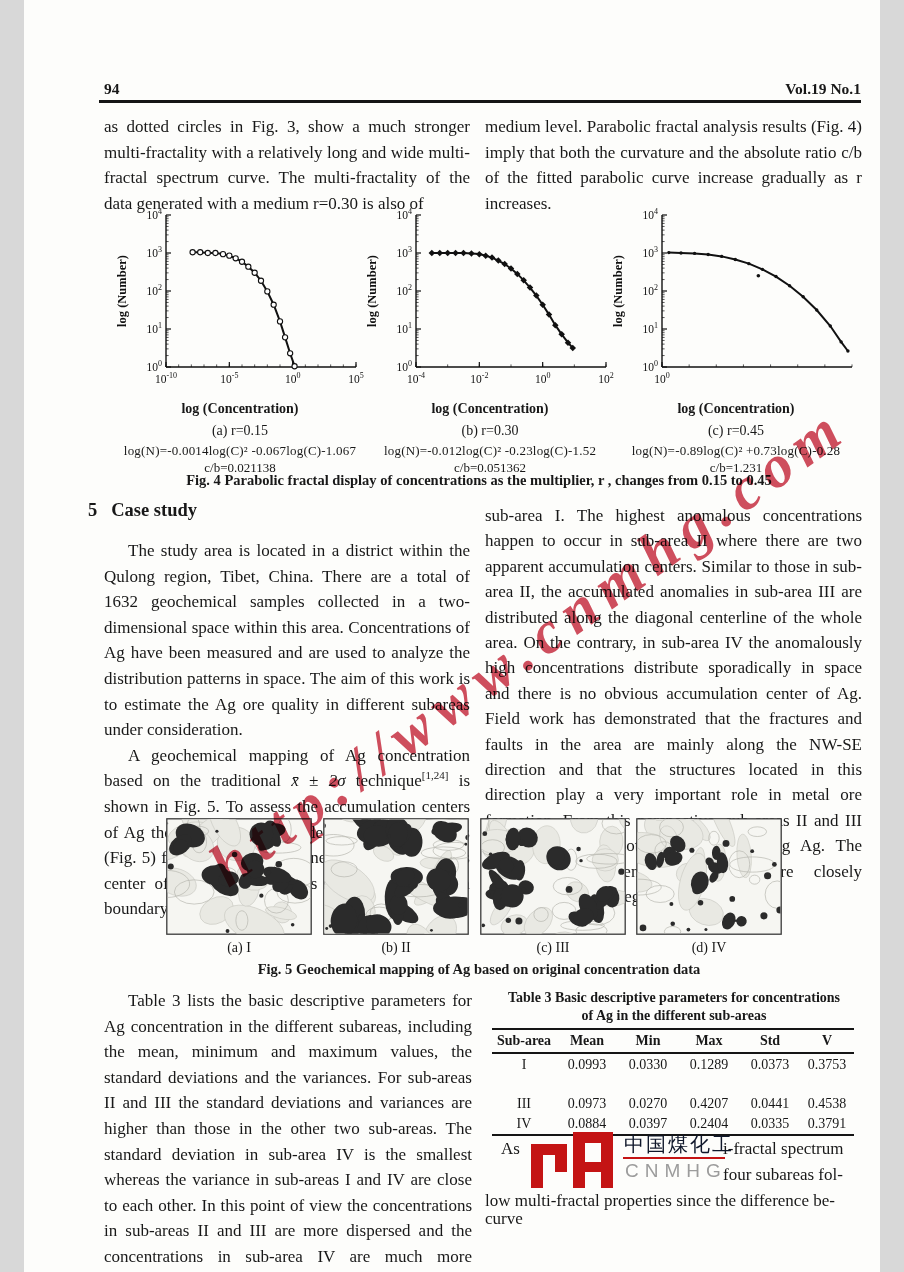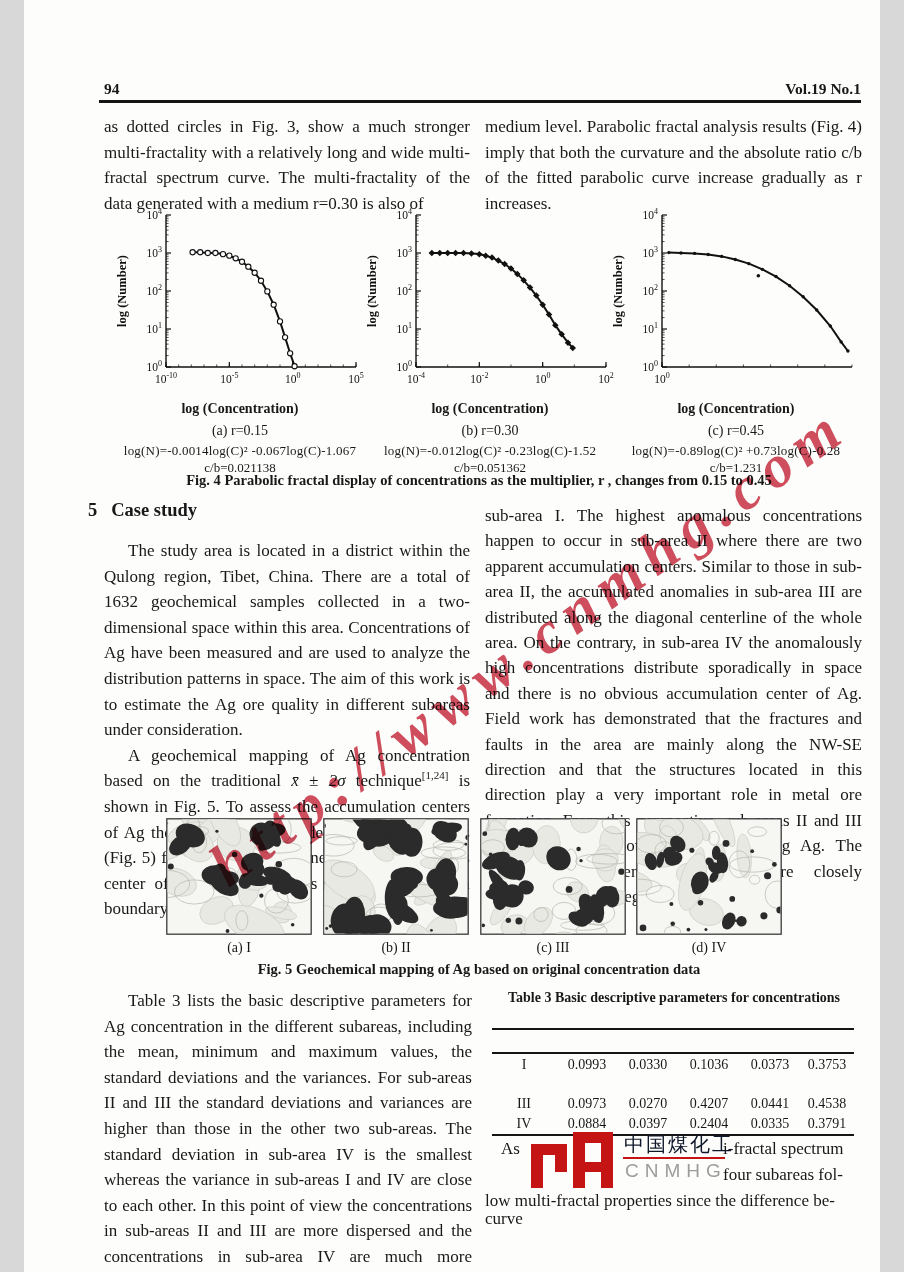--- a/index.html
+++ b/index.html
@@ -655,27 +655,36 @@
 
   <div class="abs panel-label" style="left:180px;top:940px;">(a) I</div>
   <div class="abs panel-label" style="left:337px;top:940px;">(b) II</div>
   <div class="abs panel-label" style="left:494px;top:940px;">(c) III</div>
   <div class="abs panel-label" style="left:650px;top:940px;">(d) IV</div>
   <div class="abs figcap" style="left:150px;top:961px;width:610px;">Fig. 5   Geochemical mapping of Ag based on original concentration data</div>
 
   <p class="abs body-text indent" style="left:80px;top:988px;width:368px;">Table 3 lists the basic descriptive parameters for Ag concentration in the different subareas, including the mean, minimum and maximum values, the standard deviations and the variances. For sub-areas II and III the standard deviations and variances are higher than those in the other two sub-areas. The standard deviation in sub-area IV is the smallest whereas the variance in sub-areas I and IV are close to each other. In this point of view the concentrations in sub-areas II and III are more dispersed and the concentrations in sub-area IV are much more concentrated.</p>
 
   <div class="abs t3title" style="left:461px;top:990px;width:378px;">Table 3   Basic descriptive parameters for concentrations</div>
+  <div class="abs t3title" style="left:461px;top:1008px;width:378px;">of Ag in the different sub-areas</div>
   <div class="abs rule" style="left:468px;top:1028px;width:362px;height:2px;"></div>
+  <div class="t3row t3head" style="top:1033px;">
+    <span class="c0">Sub-area</span>
+    <span class="c1">Mean</span>
+    <span class="c2">Min</span>
+    <span class="c3">Max</span>
+    <span class="c4">Std</span>
+    <span class="c5">V</span>
+  </div>
   <div class="abs rule" style="left:468px;top:1052px;width:362px;height:1.5px;"></div>
   <div class="t3row" style="top:1057px;">
     <span class="c0">I</span>
       <span class="c1">0.0993</span>
       <span class="c2">0.0330</span>
-      <span class="c3">0.1036</span>
+      <span class="c3">0.1289</span>
       <span class="c4">0.0373</span>
       <span class="c5">0.3753</span>
   </div>
   <div class="t3row" style="top:1096px;">
     <span class="c0">III</span>
       <span class="c1">0.0973</span>
       <span class="c2">0.0270</span>
       <span class="c3">0.4207</span>
       <span class="c4">0.0441</span>
       <span class="c5">0.4538</span>

